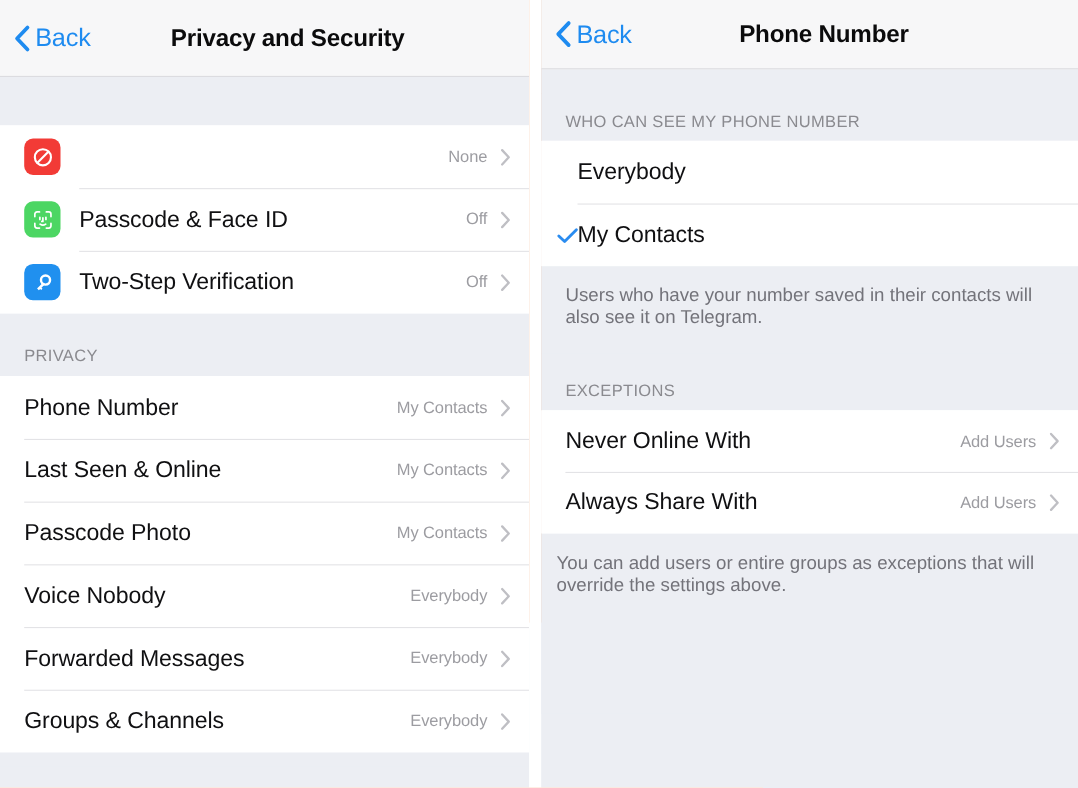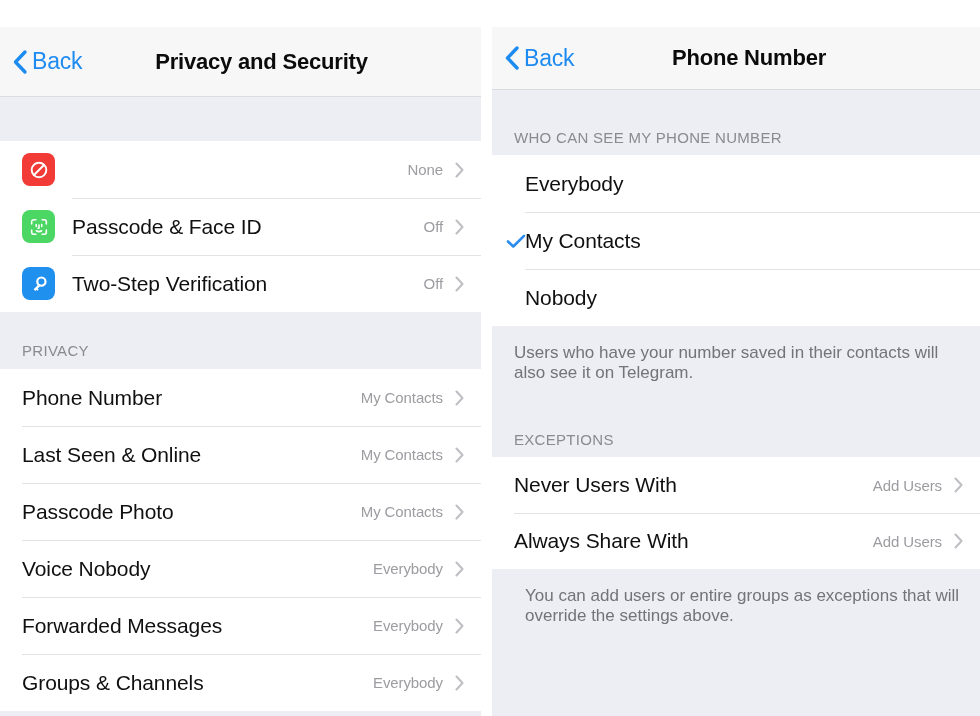--- a/index.html
+++ b/index.html
@@ -12,21 +12,20 @@
     height: 716px;
     font-family: "Liberation Sans", sans-serif;
     -webkit-font-smoothing: antialiased;
     overflow: hidden;
   }
   .screens {
     display: flex;
     width: 980px;
     height: 566px;
     background: #f97316;
-    margin-top: 27px;
   }
   .panel {
     position: relative;
     height: 716px;
     background: #eceef3;
     overflow: hidden;
   }
   .panel-left  { width: 481px; }
   .panel-gap   { width: 11px; background: #ffffff; height: 716px; flex: 0 0 11px; }
   .panel-right { width: 488px; }
@@ -190,21 +189,21 @@
     height: 52px;
     padding: 0 12px 9px 22px;
   }
   .r-row3 {
     height: 56px;
     padding-left: 22px;
     padding-right: 16px;
   }
   .r-row3 + .r-row3::before { left: 22px; }
   .r-footer2 {
-    padding: 17px 20px 0 33px;
+    padding: 17px 20px 0 14px;
     height: 164px;
   }
 </style>
 </head>
 <body>
 
 <div class="screens">
 
   <div class="panel panel-left">
 
@@ -378,33 +377,30 @@
 
       <div class="row r-row">
         <span class="r-check">
           <svg viewBox="0 0 22 22" width="22" height="22" aria-hidden="true">
             <polyline points="3,11.5 8.3,16.5 19,5.8" fill="none" stroke="#2a8cf0" stroke-width="2.6" stroke-linecap="round" stroke-linejoin="round"></polyline>
           </svg>
         </span>
         <span class="row-title">My Contacts</span>
       </div>
 
-      <div class="row r-row">
-        <span class="row-title">Nobody</span>
-      </div>
     </div>
 
     <div class="footer-note r-footer1">Users who have your number saved in their contacts will also see it on Telegram.</div>
 
     <div class="section-header r-sec-header2">EXCEPTIONS</div>
 
     <div class="list">
 
       <div class="row r-row3">
-        <span class="row-title">Never Users With</span>
+        <span class="row-title">Never Online With</span>
         <span class="row-value">Add Users</span>
         <span class="chev">
           <svg viewBox="0 0 11 18" width="11" height="18" aria-hidden="true">
               <polyline points="2.5,2.5 8.5,9 2.5,15.5" fill="none" stroke="#bfbfc4" stroke-width="2.1" stroke-linecap="round" stroke-linejoin="round"></polyline>
             </svg>
         </span>
       </div>
 
       <div class="row r-row3">
         <span class="row-title">Always Share With</span>

